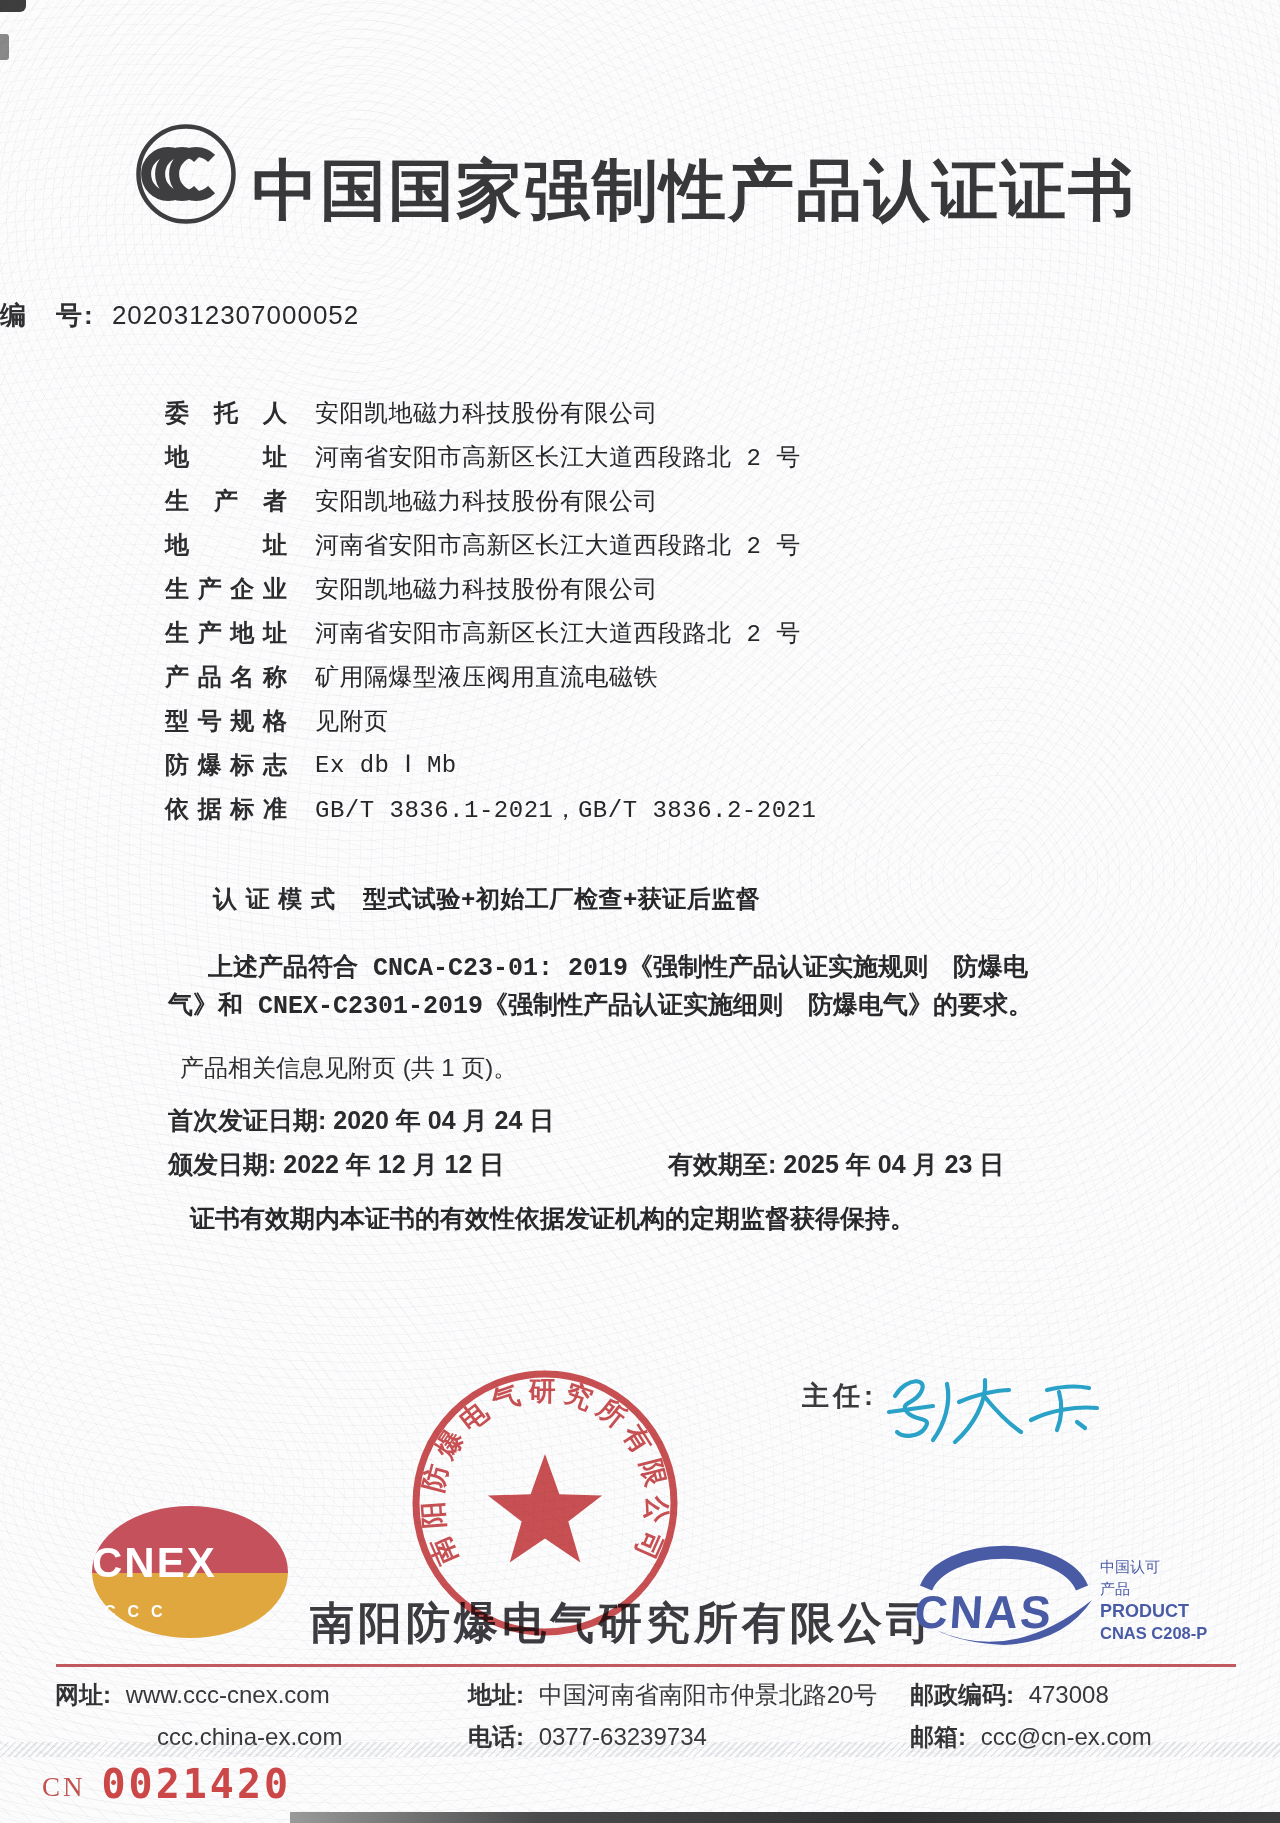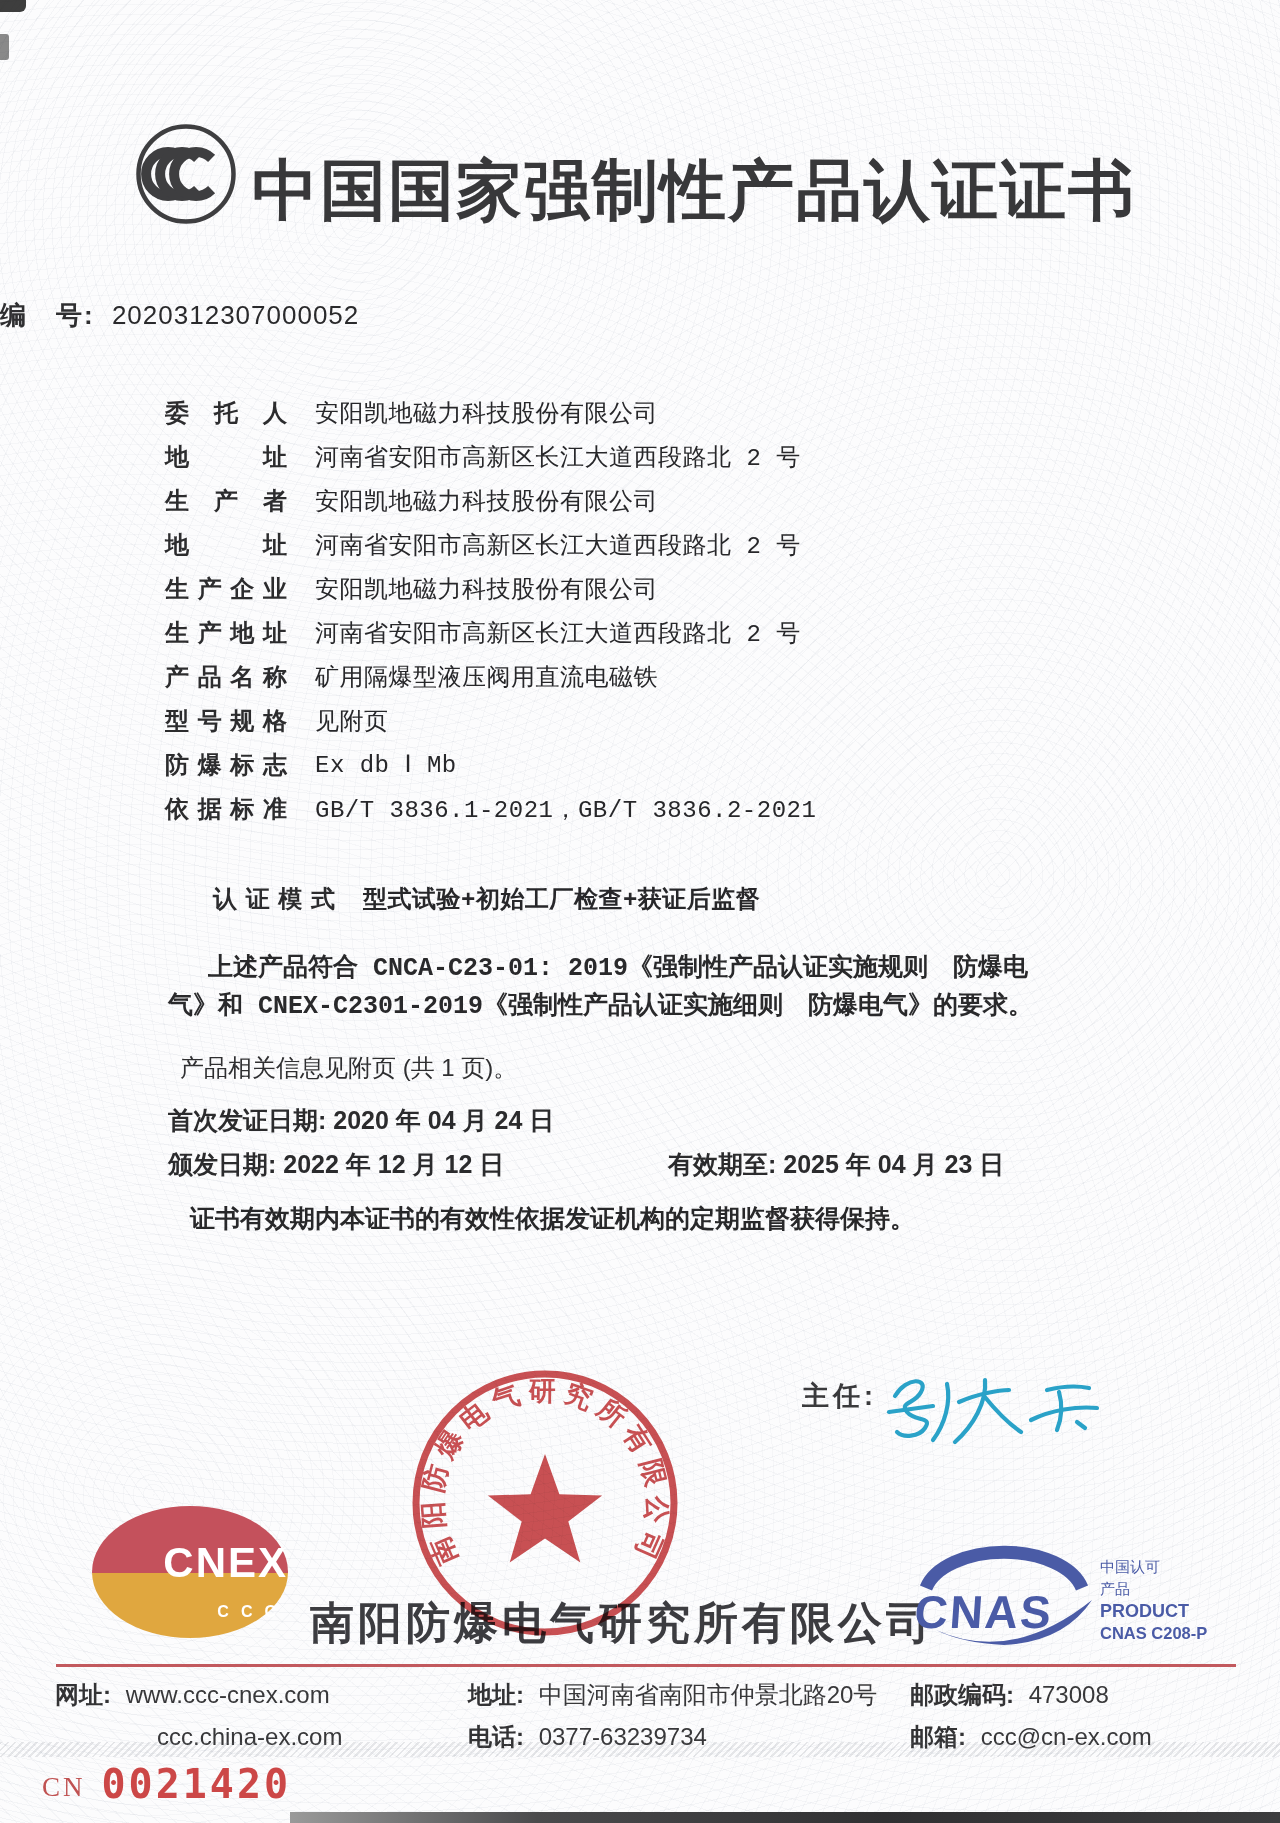--- a/index.html
+++ b/index.html
@@ -47,21 +47,21 @@
   .director-label { font-size:27px; font-weight:600; letter-spacing:4px; color:#3a3a3c; margin-top:16px; }
   .sig-svg { width:230px; height:95px; margin-left:4px; }
 
   
   .seal { left:408px; top:1366px; width:274px; height:274px; opacity:.88; mix-blend-mode:multiply; }
 
   
   .issuer { left:310px; top:1594px; font-size:44px; font-weight:600; letter-spacing:4px; color:#3c3c40; white-space:nowrap; }
   .cnex { left:92px; top:1506px; width:196px; height:132px; border-radius:50%;
     background:linear-gradient(#c4515c 0 51%, #e0a73f 51% 100%);
-    display:flex; flex-direction:column; align-items:flex-end; }
+    display:flex; flex-direction:column; align-items:flex-start; }
   .cnex-text { margin-top:36px; color:#fff; font-weight:bold; font-size:42px; letter-spacing:2px; line-height:1; }
   .cnex-sub { color:#fff; font-weight:bold; font-size:16px; letter-spacing:12px; text-indent:12px; margin-top:19px; }
   .cnas-svg { left:912px; top:1534px; width:185px; height:112px; }
   .cnas-caption { left:1100px; top:1556px; color:#4a5ba6; line-height:22px; }
   .cnas-caption .c1,.cnas-caption .c2 { font-size:15px; }
   .cnas-caption .c3 { font-size:18px; font-weight:bold; }
   .cnas-caption .c4 { font-size:16.5px; font-weight:bold; }
 
   
   .footer-line { left:56px; top:1664px; width:1180px; height:3px; background:#c2595e; }

